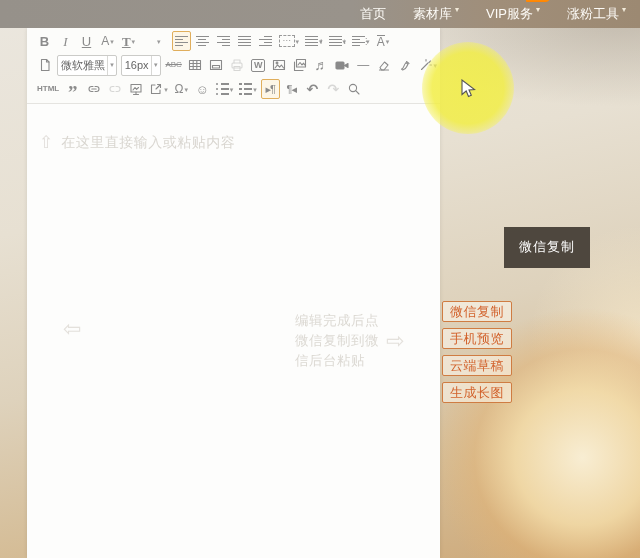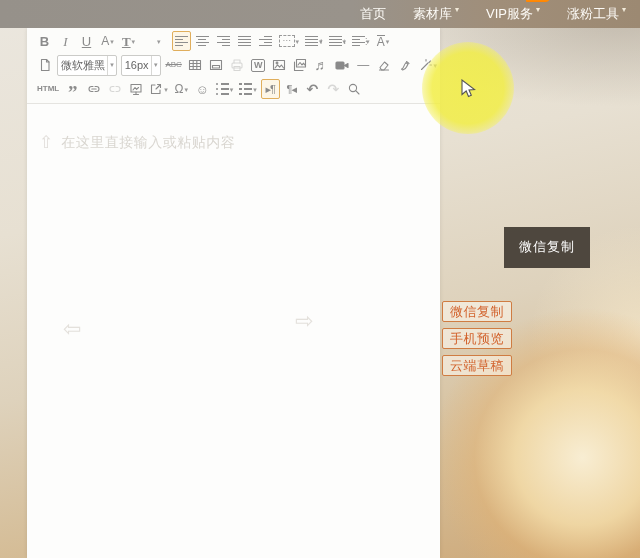--- a/index.html
+++ b/index.html
@@ -473,31 +473,37 @@
   </div>
   <div class="content">
     <div class="ph-row">
       <span class="ph-arrow">⇧</span>
       <span class="ph-text">在这里直接输入或粘贴内容</span>
     </div>
     <div class="hint hint-left">
       <span class="big-arrow">⇦</span>
     </div>
     <div class="hint hint-right">
+      <span>
+        <span>编辑完成后点</span><br>
+        <span>微信复制到微</span><br>
+        <span>信后台粘贴</span>
+      </span>
       <span class="big-arrow">⇨</span>
     </div>
   </div>
 </div>
 
 <div class="tooltip" id="tooltip">
     <div class="titem">微信复制</div>
   </div>
 
 <div class="side" id="sidebar">
     <div class="side-btn">微信复制</div>
     <div class="side-btn">手机预览</div>
     <div class="side-btn">云端草稿</div>
+    <div class="side-btn">生成长图</div>
   </div>
 
 <div class="glow"></div>
 <svg class="cursor" width="18" height="20" viewBox="0 0 18 20">
   <polygon points="1,1 1,15.5 5.2,12 7.5,17.5 10.3,16.3 8,11 13.5,10.6" fill="#fff" stroke="#555" stroke-width="1.1"></polygon>
 </svg>
 
 </body></html>

